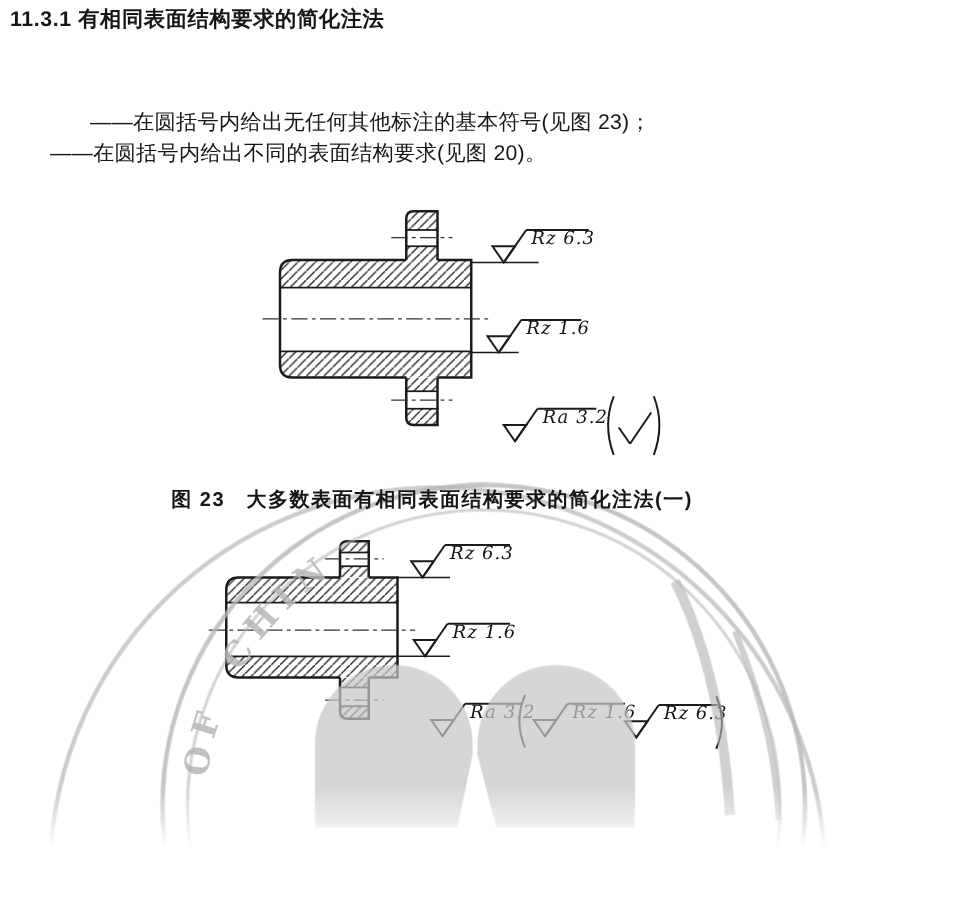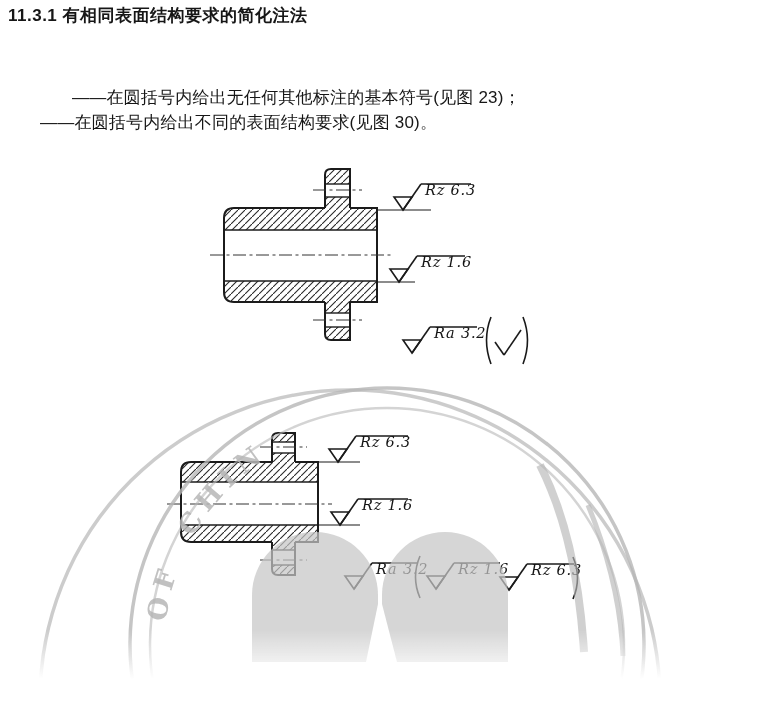--- a/index.html
+++ b/index.html
@@ -193,14 +193,15 @@
   </g>
         </g>
       <text class="wm-text" fill="#b7b7b7" opacity="0.85">
         <textPath href="#wmArc">OF CHINA</textPath>
       </text>
     </g>
   </svg>
 
   <div class="txt heading">11.3.1  有相同表面结构要求的简化注法</div>
   <div class="txt bullet b1">——在圆括号内给出无任何其他标注的基本符号(见图 23)；</div>
-  <div class="txt bullet b2">——在圆括号内给出不同的表面结构要求(见图 30)。</div>
+  <div class="txt bullet b2">——在圆括号内给出不同的表面结构要求(见图 20)。</div>
+  <div class="txt caption cap23">图 23　大多数表面有相同表面结构要求的简化注法(一)</div>
 </div>
 
 </body></html>

